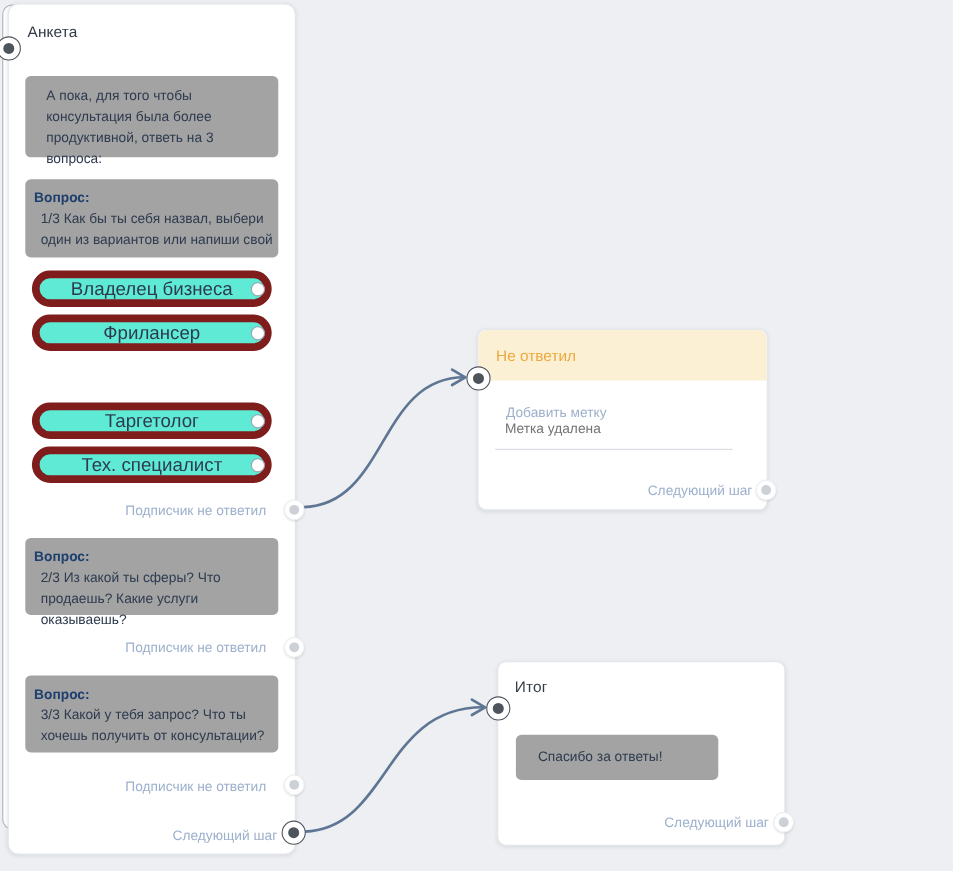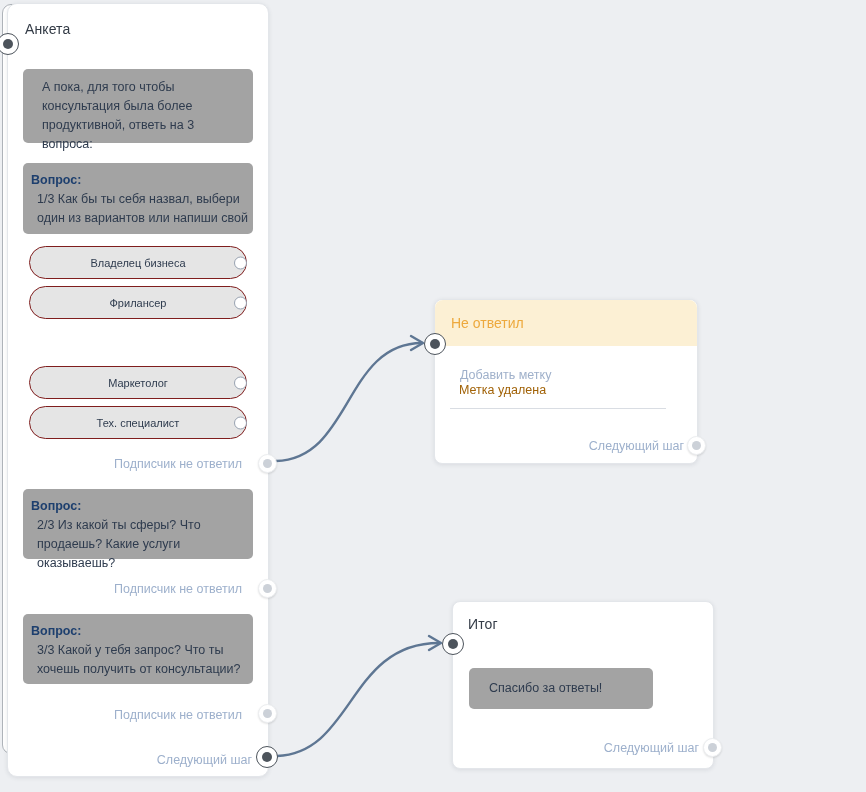--- a/index.html
+++ b/index.html
@@ -44,43 +44,43 @@
   .msg-box{
     position:absolute;background:#a3a3a3;border-radius:5px;box-sizing:border-box;
     color:#2e3b4e;font-size:12.5px;line-height:19px;
   }
   .q-label{font-weight:bold;color:#1d3f6e;font-size:12.5px;line-height:19px;}
   .q-text{color:#2e3b4e;font-size:12.5px;line-height:19px;margin-left:6px;}
 
   
   .pill{
     position:absolute;left:21px;width:218px;height:33px;box-sizing:border-box;
-    background:#e5e5e5;border:1px solid #7f1d1d;border-radius:17px;
+    background:#5eead4;border:7px solid #7f1d1d;border-radius:17px;
     display:flex;align-items:center;justify-content:center;
-    font-size:11px;color:#2e3b4e;
+    font-size:17px;color:#2e3b4e;
   }
   .pill-circle{
     position:absolute;right:-1px;top:50%;transform:translateY(-50%);
     width:13px;height:13px;border-radius:50%;background:#fff;
     border:1.3px solid #98a2b1;box-sizing:border-box;
   }
 
   .link-label{
     position:absolute;font-size:12.5px;line-height:16px;color:#9db0cc;
     text-align:left;white-space:nowrap;
   }
 
   
   .warn-header{
     position:absolute;left:0;top:0;right:0;height:46px;background:#fcf0d4;
     border-radius:8px 8px 0 0;box-sizing:border-box;
   }
   .warn-title{position:absolute;left:16px;top:15px;font-size:14px;color:#eda93d;}
   .tag-placeholder{position:absolute;left:25px;top:68px;font-size:12.5px;color:#9fb0ca;}
-  .tag-value{position:absolute;left:24px;top:83px;font-size:12.5px;color:#a16207;}
+  .tag-value{position:absolute;left:24px;top:83px;font-size:12.5px;color:#737373;}
   .tag-underline{position:absolute;left:15px;top:108px;width:216px;height:1px;background:#d9dde3;}
 </style>
 </head>
 <body>
 
 <div class="canvas">
 
   <div class="backing"></div>
 
   <svg class="edges" width="866" height="792">
@@ -111,21 +111,21 @@
 
     <div class="pill" style="top:242px;">
       <span>Владелец бизнеса</span>
       <span class="pill-circle"></span>
     </div>
     <div class="pill" style="top:282px;">
       <span>Фрилансер</span>
       <span class="pill-circle"></span>
     </div>
     <div class="pill" style="top:362px;">
-      <span>Маркетолог</span>
+      <span>Таргетолог</span>
       <span class="pill-circle"></span>
     </div>
     <div class="pill" style="top:402px;">
       <span>Тех. специалист</span>
       <span class="pill-circle"></span>
     </div>
 
     <div class="link-label" style="right:26px;top:452px;">Подписчик не ответил</div>
     <div class="conn-light" style="right:-9px;top:450px;">
         <span class="dot"></span>

